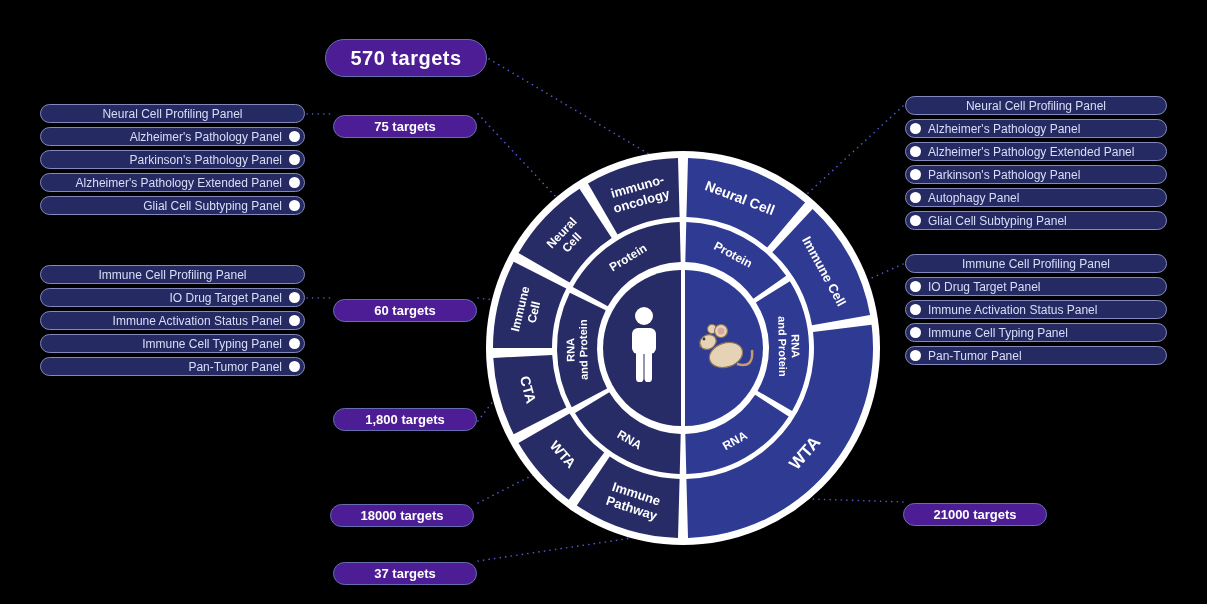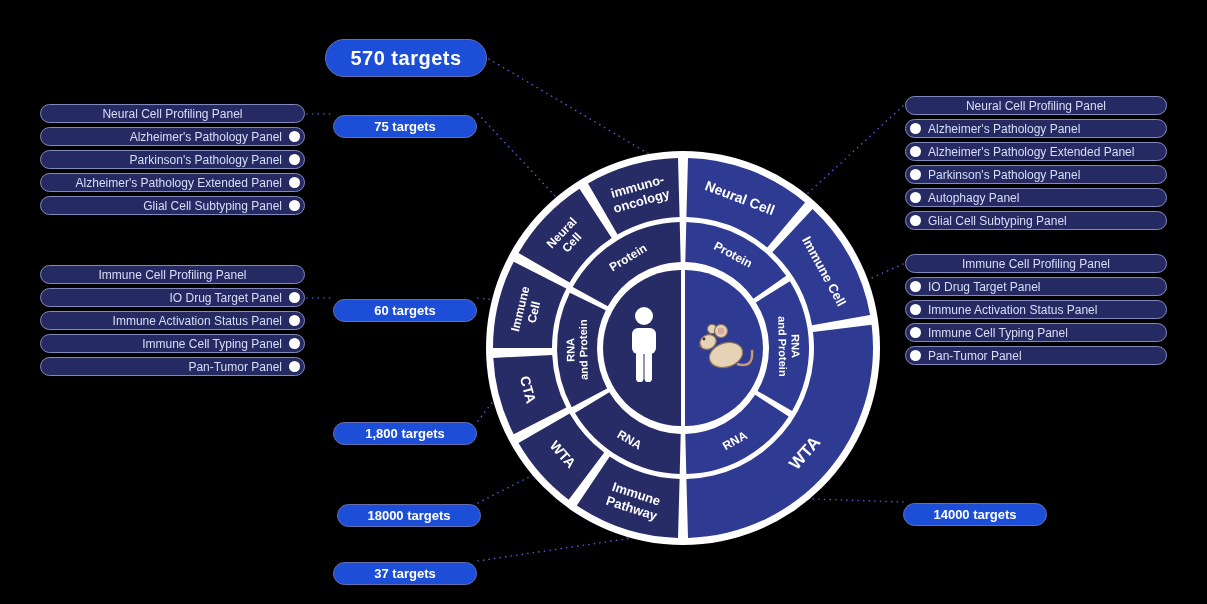--- a/index.html
+++ b/index.html
@@ -21,29 +21,29 @@
     white-space:nowrap;
   }
   .pill.header{justify-content:center;}
   .pill.item.left{justify-content:flex-end;padding-right:22px;}
   .pill.item.right{justify-content:flex-start;padding-left:22px;}
   .dot{position:absolute;width:11px;height:11px;border-radius:50%;background:#fff;top:3px;}
   .item.left .dot{right:4px;}
   .item.right .dot{left:4px;}
   .target-pill{
     position:absolute;display:flex;align-items:center;justify-content:center;
-    background:#1d4ed8;border:1px solid #676ead;color:#fff;font-weight:bold;
+    background:#4c1d95;border:1px solid #676ead;color:#fff;font-weight:bold;
     box-sizing:border-box;
   }
   .target-pill.small{width:144px;height:23px;font-size:13px;border-radius:12px;margin-top:12px;}
   .target-pill.big{left:325px;top:39px;width:162px;height:38px;font-size:20px;border-radius:19px;letter-spacing:.5px;}
   #t75{left:333px;top:103px;}
   #t90{left:333px;top:287px;}
-  #t1800{left:333px;top:410px;}
-  #t18000{left:337px;top:492px;}
+  #t1800{left:333px;top:396px;}
+  #t18000{left:330px;top:492px;}
   #t84{left:333px;top:550px;}
   #t21000{left:903px;top:491px;}
 </style>
 </head>
 <body>
 
 <svg id="wheel" width="1207" height="604" viewBox="0 0 1207 604">
   <g stroke="#4f5ad6" stroke-width="1.6" stroke-linecap="round" stroke-dasharray="0.1 5.5" fill="none">
     <line x1="489" y1="59" x2="649" y2="154"></line>
     <line x1="307" y1="114" x2="332" y2="114"></line>
@@ -199,13 +199,13 @@
       </div>
     </div>
   </div>
 
 <div class="target-pill big" id="t570">570 targets</div>
 <div class="target-pill small" id="t75">75 targets</div>
 <div class="target-pill small" id="t90">60 targets</div>
 <div class="target-pill small" id="t1800">1,800 targets</div>
 <div class="target-pill small" id="t18000">18000 targets</div>
 <div class="target-pill small" id="t84">37 targets</div>
-<div class="target-pill small" id="t21000">14000 targets</div>
+<div class="target-pill small" id="t21000">21000 targets</div>
 
 </body></html>

